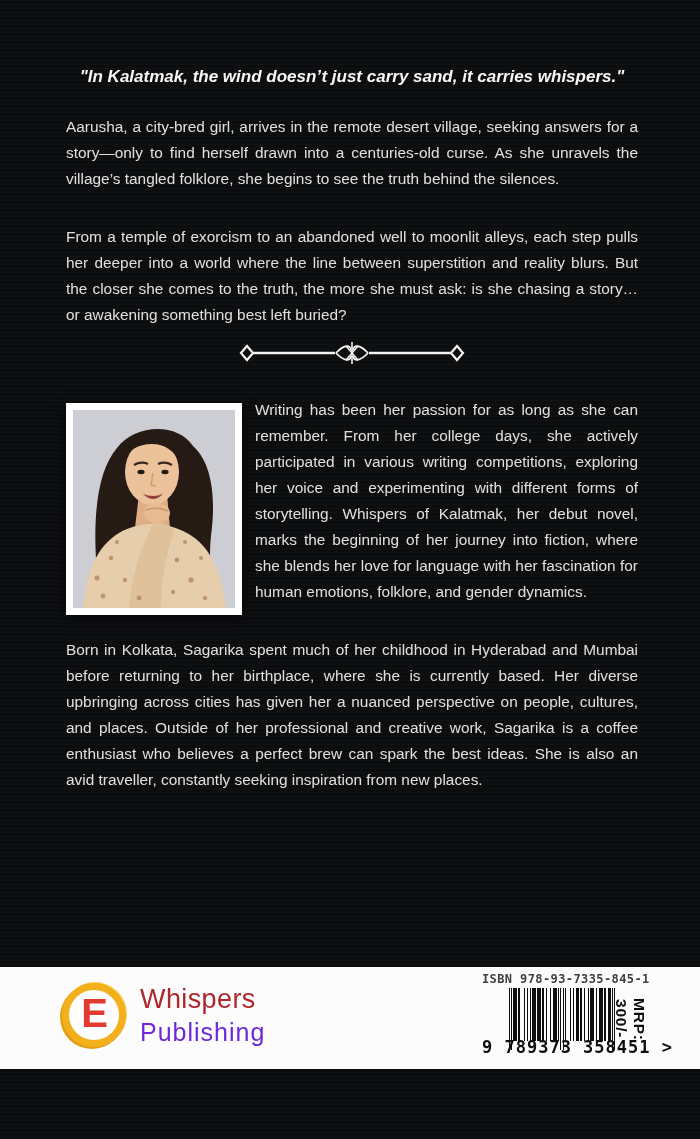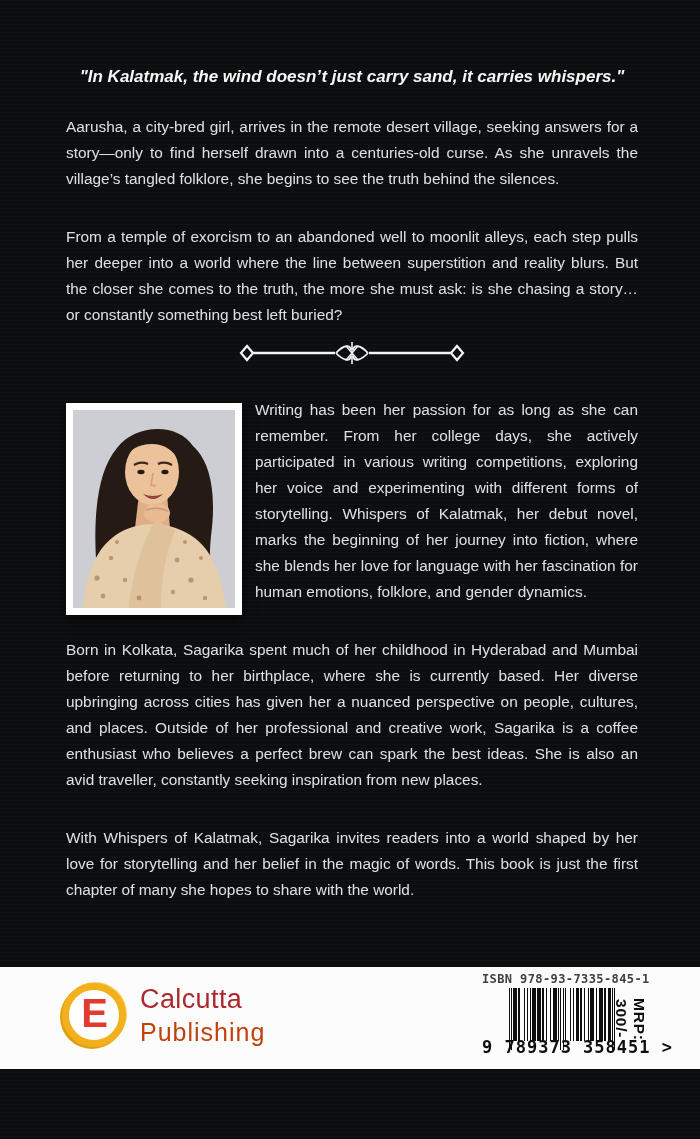--- a/index.html
+++ b/index.html
@@ -38,21 +38,21 @@
     width:50px;height:50px;border:7px solid #f2b01d;border-radius:50%;
     box-shadow:-2px 2px 0 0 #e39d10, 1px -1px 0 0 #f8cf5e;
     display:flex;align-items:center;justify-content:center;background:#fff;
   }
   .ring .e{
     color:#e23a2e;font-size:40px;font-weight:bold;line-height:1;
     transform:translateY(-2px);letter-spacing:-1px;
   }
   .wordmark{display:flex;flex-direction:column;}
   .wordmark .l1{font-size:27px;color:#ad282d;letter-spacing:.4px;}
-  .wordmark .l2{font-size:25px;color:#c2410c;margin-top:3px;letter-spacing:1px;}
+  .wordmark .l2{font-size:25px;color:#6d28d9;margin-top:3px;letter-spacing:1px;}
   .barcode-box{position:absolute;left:482px;top:5px;width:160px;text-align:center;}
   .isbn{
     font-family:"DejaVu Sans Mono",monospace;font-size:12px;font-weight:bold;
     color:#404040;letter-spacing:.4px;white-space:nowrap;
   }
   .bars{display:block;margin:2px auto 0 auto;}
   .digits{
     font-family:"DejaVu Sans Mono",monospace;font-size:17px;font-weight:bold;
     color:#0e0e0e;letter-spacing:1px;white-space:nowrap;margin-top:-9px;line-height:13px;
     position:relative;
@@ -64,21 +64,21 @@
 </style>
 </head>
 <body>
 
 <div class="page">
   <div class="content">
 
     <div class="quote">"In Kalatmak, the wind doesn’t just carry sand, it carries whispers."</div>
 
     <p class="body first">Aarusha, a city-bred girl, arrives in the remote desert village, seeking answers for a story—only to find herself drawn into a centuries-old curse. As she unravels the village’s tangled folklore, she begins to see the truth behind the silences.</p>
-    <p class="body">From a temple of exorcism to an abandoned well to moonlit alleys, each step pulls her deeper into a world where the line between superstition and reality blurs. But the closer she comes to the truth, the more she must ask: is she chasing a story… or constantly something best left buried?</p>
+    <p class="body">From a temple of exorcism to an abandoned well to moonlit alleys, each step pulls her deeper into a world where the line between superstition and reality blurs. But the closer she comes to the truth, the more she must ask: is she chasing a story… or awakening something best left buried?</p>
 
     <div class="divider">
       <svg width="232" height="24" viewBox="0 0 232 24" fill="none" stroke="#f2f2f2">
         <path d="M5 12 L11 5 L17 12 L11 19 Z" stroke-width="2.2"></path>
         <line x1="17" y1="12" x2="99" y2="12" stroke-width="2.4"></line>
         <path d="M100 12 C108 3.5,114 3.5,115 9" stroke-width="1.8"></path>
         <path d="M100 12 C108 20.5,114 20.5,115 15" stroke-width="1.8"></path>
         <path d="M132 12 C124 3.5,118 3.5,117 9" stroke-width="1.8"></path>
         <path d="M132 12 C124 20.5,118 20.5,117 15" stroke-width="1.8"></path>
         <line x1="116" y1="1" x2="116" y2="23" stroke-width="1.6"></line>
@@ -118,31 +118,30 @@
               <circle cx="132" cy="188" r="2.2"></circle>
             <circle cx="128" cy="148" r="2.0"></circle>
               <circle cx="112" cy="132" r="2.0"></circle>
             <circle cx="44" cy="132" r="2.0"></circle>
               <circle cx="100" cy="182" r="2.2"></circle>
           </g>
         </svg>
       </div>
       <p class="body">Writing has been her passion for as long as she can remember. From her college days, she actively participated in various writing competitions, exploring her voice and experimenting with different forms of storytelling. Whispers of Kalatmak, her debut novel, marks the beginning of her journey into fiction, where she blends her love for language with her fascination for human emotions, folklore, and gender dynamics.</p>
       <p class="body">Born in Kolkata, Sagarika spent much of her childhood in Hyderabad and Mumbai before returning to her birthplace, where she is currently based. Her diverse upbringing across cities has given her a nuanced perspective on people, cultures, and places. Outside of her professional and creative work, Sagarika is a coffee enthusiast who believes a perfect brew can spark the best ideas. She is also an avid traveller, constantly seeking inspiration from new places.</p>
-      <p class="body">With Whispers of Kalatmak, Sagarika invites readers into a world shaped by her love for storytelling and her belief in the magic of words. This book is just the first chapter of many she hopes to share with the world.</p>
     </div>
   </div>
 
   <div class="footer">
     <div class="logo">
       <div class="ring">
         <span class="e">E</span>
       </div>
       <div class="wordmark">
-        <div class="l1">Calcutta</div>
+        <div class="l1">Whispers</div>
         <div class="l2">Publishing</div>
       </div>
     </div>
 
     <div class="barcode-box">
       <div class="isbn">ISBN 978-93-7335-845-1</div>
       <svg id="barcode-svg" class="bars" width="106" height="62" viewBox="0 0 95 62" preserveAspectRatio="none" shape-rendering="crispEdges">
           <rect x="0" y="0" width="1" height="62" fill="#0e0e0e"></rect>
           <rect x="2" y="0" width="1" height="62" fill="#0e0e0e"></rect>
           <rect x="4" y="0" width="1" height="53" fill="#0e0e0e"></rect>

